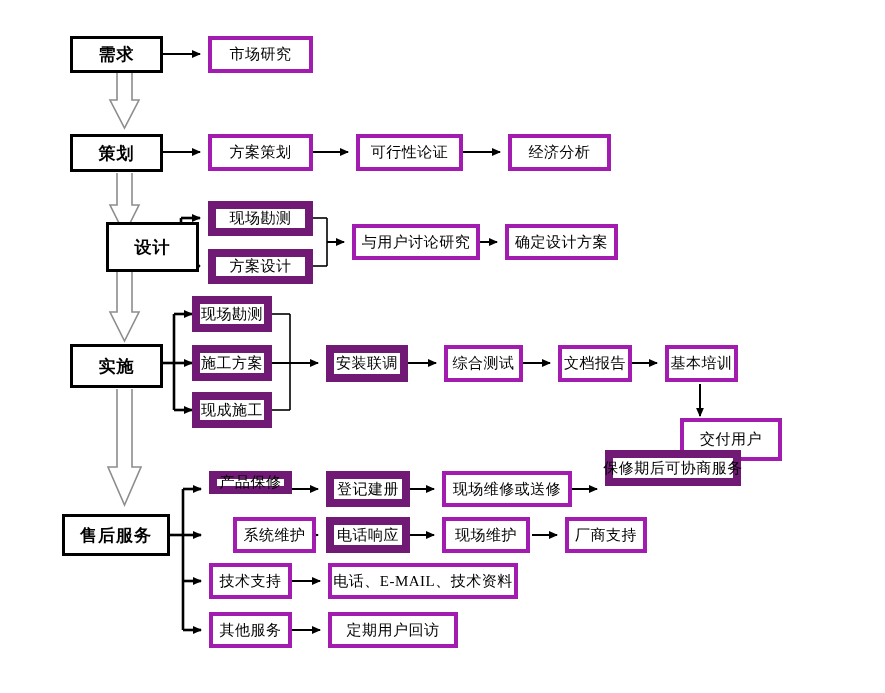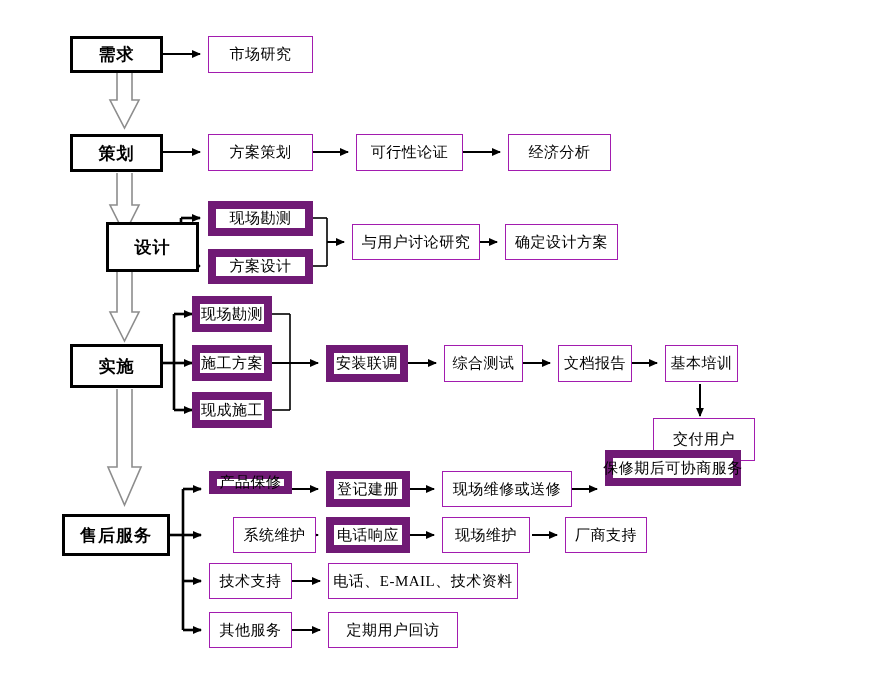--- a/index.html
+++ b/index.html
@@ -17,21 +17,21 @@
     overflow: hidden;
   }
   
   .node {
     position: absolute;
     box-sizing: border-box;
     display: flex;
     align-items: center;
     justify-content: center;
     background: #ffffff;
-    border: 1px solid #a21caf;
+    border: 4px solid #a21caf;
     color: #000000;
     font-size: 15px;
     line-height: 1;
     white-space: nowrap;
     letter-spacing: 0.5px;
   }
   
   .node.stage {
     border: 3px solid #000000;
     font-family: "Liberation Sans", "DejaVu Sans", sans-serif;
@@ -203,21 +203,21 @@
   </div>
   <div class="node" style="left:444px; top:345px; width:79px; height:37px;">
     <span>综合测试</span>
   </div>
   <div class="node" style="left:558px; top:345px; width:74px; height:37px;">
     <span>文档报告</span>
   </div>
   <div class="node" style="left:665px; top:345px; width:73px; height:37px;">
     <span>基本培训</span>
   </div>
-  <div class="node" style="left:653px; top:418px; width:102px; height:43px;">
+  <div class="node" style="left:680px; top:418px; width:102px; height:43px;">
     <span>交付用户</span>
   </div>
 
   <div class="node semi" style="left:209px; top:471px; width:83px; height:23px;">
     <span>产品保修</span>
   </div>
   <div class="node semi" style="left:326px; top:471px; width:84px; height:36px;">
     <span>登记建册</span>
   </div>
   <div class="node" style="left:442px; top:471px; width:130px; height:36px;">

